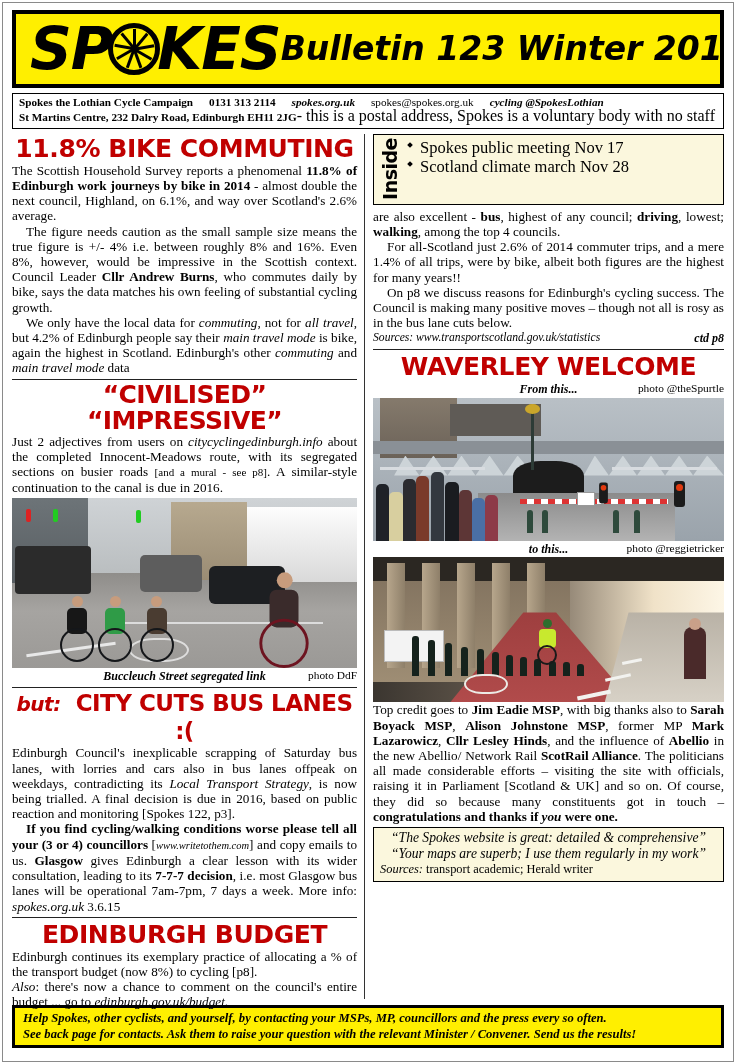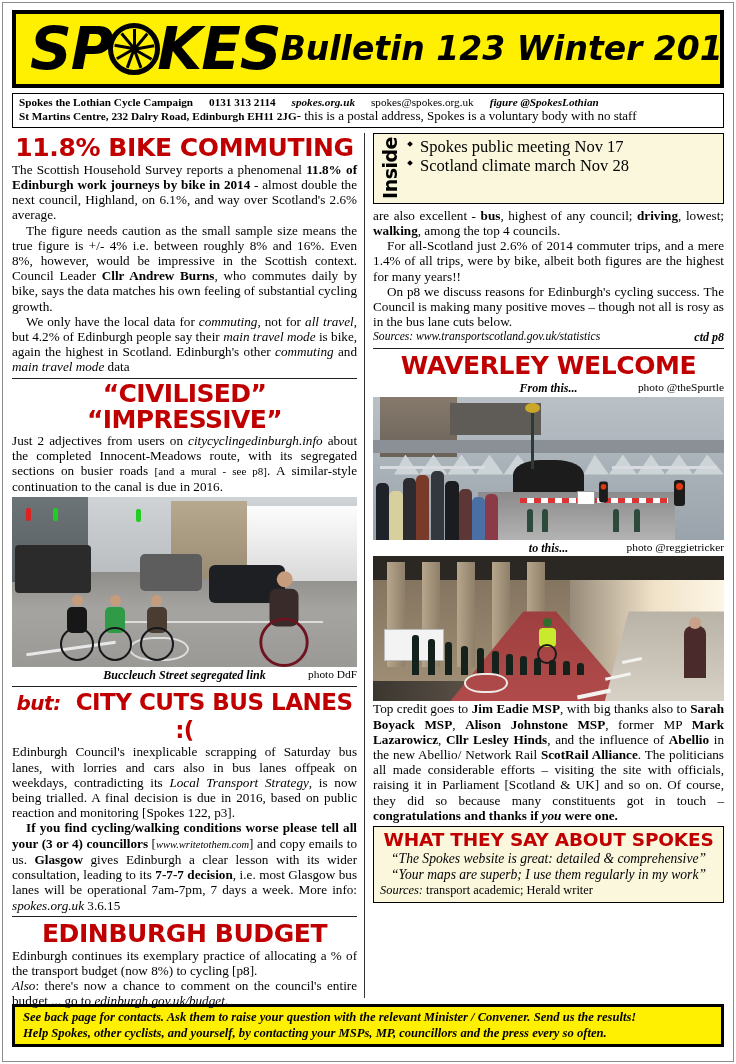--- a/index.html
+++ b/index.html
@@ -80,21 +80,21 @@
     border:1px solid #000;
     padding:2px 6px 3px 6px;
     font-size:11.2px;
     line-height:13.4px;
     font-weight:bold;
     white-space:nowrap;
     overflow:hidden;
     box-sizing:border-box;
   }
   .contact .i{font-style:italic;font-weight:bold;}
-  .contact .n{font-weight:normal;font-size:13px;}
+  .contact .n{font-weight:normal;font-size:16px;}
   .contact .sp2{display:inline-block;width:16px;}
 
   
   .cols{
     display:flex;
     margin:5px 6px 0 6px;
     height:865px;
   }
   .col{width:358px;box-sizing:border-box;}
   .col.left{padding-right:7px;border-right:1px solid #333;}
@@ -319,21 +319,21 @@
         <i style="transform:rotate(320deg)"></i>
         <span class="hub"></span>
       </span>
       <span class="logo-text">KES</span>
     </div>
     <div class="bulletin">Bulletin 123 Winter 2015/16</div>
   </div>
 
   <div class="contact">
     <div>
-      <span>Spokes the Lothian Cycle Campaign</span><span class="sp2"></span><span>0131 313 2114</span><span class="sp2"></span><span class="i">spokes.org.uk</span><span class="sp2"></span><span style="font-weight:normal">spokes@spokes.org.uk</span><span class="sp2"></span><span class="i">figure</span> <span class="i">@SpokesLothian</span>
+      <span>Spokes the Lothian Cycle Campaign</span><span class="sp2"></span><span>0131 313 2114</span><span class="sp2"></span><span class="i">spokes.org.uk</span><span class="sp2"></span><span style="font-weight:normal">spokes@spokes.org.uk</span><span class="sp2"></span><span class="i">cycling</span> <span class="i">@SpokesLothian</span>
     </div>
     <div>
       <span>St Martins Centre, 232 Dalry Road, Edinburgh EH11 2JG</span><span class="n">-  this is a postal address, Spokes is a voluntary body with no staff</span>
     </div>
   </div>
 
   <div class="cols">
 
     <div class="col left">
 
@@ -515,27 +515,26 @@
             <div class="bd"></div>
             <div class="wh"></div>
           </div>
         <div class="ped"></div>
       </div>
 
 
       <p class="body"><span>Top credit goes to </span><span class="b">Jim Eadie MSP</span><span>, with big thanks also to </span><span class="b">Sarah Boyack MSP</span><span>, </span><span class="b">Alison Johnstone MSP</span><span>, former MP </span><span class="b">Mark Lazarowicz</span><span>, </span><span class="b">Cllr Lesley Hinds</span><span>, and the influence of </span><span class="b">Abellio</span><span> in the new Abellio/ Network Rail </span><span class="b">ScotRail Alliance</span><span>. The politicians all made considerable efforts – visiting the site with officials, raising it in Parliament [Scotland &amp; UK] and so on.  Of course, they did so because many constituents got in touch – </span><span class="b">congratulations and thanks if </span><span class="b i">you</span><span class="b"> were one.</span></p>
 
       <div class="say-box">
-        <div class="say-title">WHAT THEY SAY ABOUT SPOKES</div>
         <div class="say-q">“The Spokes website is great: detailed &amp; comprehensive”</div>
         <div class="say-q">“Your maps are superb; I use them regularly in my work”</div>
         <div class="say-src"><span class="i">Sources:</span><span>  transport academic;  Herald writer</span></div>
       </div>
 
     </div>
   </div>
 
   <div class="footer">
+    <div>Help Spokes, other cyclists, and yourself, by contacting your MSPs, MP, councillors and the press every so often.</div>
     <div>See back page for contacts.  Ask them to raise your question with the relevant Minister / Convener.  Send us the results!</div>
-    <div>Help Spokes, other cyclists, and yourself, by contacting your MSPs, MP, councillors and the press every so often.</div>
   </div>
 
 </div>
 
 </body></html>

